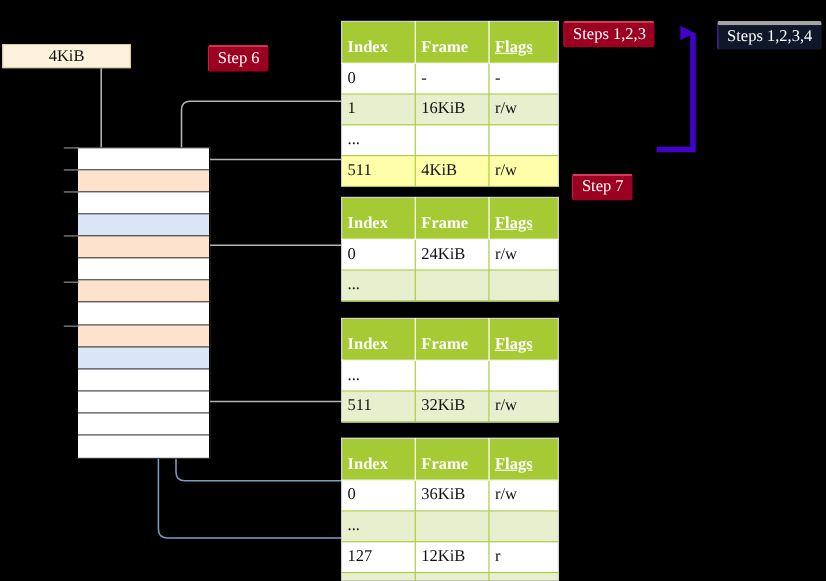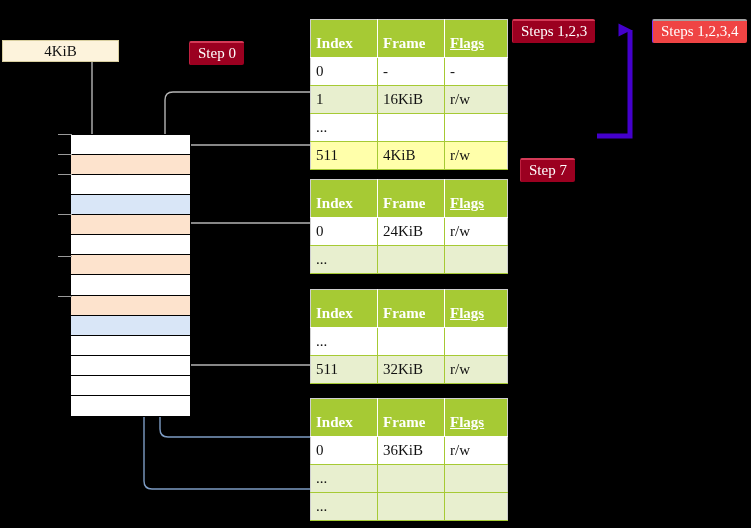--- a/index.html
+++ b/index.html
@@ -40,22 +40,22 @@
     padding: 1px 8px 2px 8px;
     border-radius: 2px;
     white-space: nowrap;
   }
   .badge-red {
     background: #9b0020;
     border-top: 2px solid #d43a57;
     border-left: 1px solid #c02040;
   }
   .badge-purple {
-    background: #ef4444;
-    border-top: 2px solid #a3a3a3;
+    background: #0f172a;
+    border-top: 4px solid #a3a3a3;
     border-left: 1px solid #7a33f5;
   }
 
   
   .ptable {
     border-collapse: collapse;
     background: #ffffff;
     box-sizing: border-box;
     border: 1px solid #cfcfcf;
   }
@@ -174,21 +174,21 @@
       <path d="M310,489 L152,489 Q144,489 144,481 L144,335" marker-end="url(#ab-up)"></path>
     </g>
 
     <g stroke="#4400cc" stroke-width="5" fill="none" stroke-linecap="butt">
       <path d="M597,136 L630,136 L630,30" marker-end="url(#abig)"></path>
     </g>
   </svg>
 
   <div class="abs sizebox" style="left:2px; top:40px; width:117px; height:22px;">4KiB</div>
 
-  <div class="abs badge badge-red" style="left:189px; top:41px;">Step 0</div>
+  <div class="abs badge badge-red" style="left:189px; top:41px;">Step 6</div>
 
   <div class="abs badge badge-red" style="left:512px; top:19px;">Steps 1,2,3</div>
 
   <div class="abs badge badge-purple" style="left:652px; top:19px;">Steps 1,2,3,4</div>
 
   <div class="abs badge badge-red" style="left:520px; top:158px;">Step 7</div>
 
   <div class="abs memgrid" id="memgrid" style="left:70px; top:134px; width:121px; height:283px;">
       <div class="memrow" style="height: 20.0714px;"></div>
       <div class="memrow orange" style="height: 20.0714px;"></div>
@@ -308,20 +308,25 @@
           <tr>
             <td class="col-index">0</td>
             <td class="col-frame">36KiB</td>
             <td class="col-flags">r/w</td>
           </tr>
           <tr class="alt">
             <td class="col-index">...</td>
             <td class="col-frame"></td>
             <td class="col-flags"></td>
           </tr>
+          <tr>
+            <td class="col-index">127</td>
+            <td class="col-frame">12KiB</td>
+            <td class="col-flags">r</td>
+          </tr>
           <tr class="alt">
             <td class="col-index">...</td>
             <td class="col-frame"></td>
             <td class="col-flags"></td>
           </tr>
         </tbody>
       </table>
   </div>
 
 </div>

